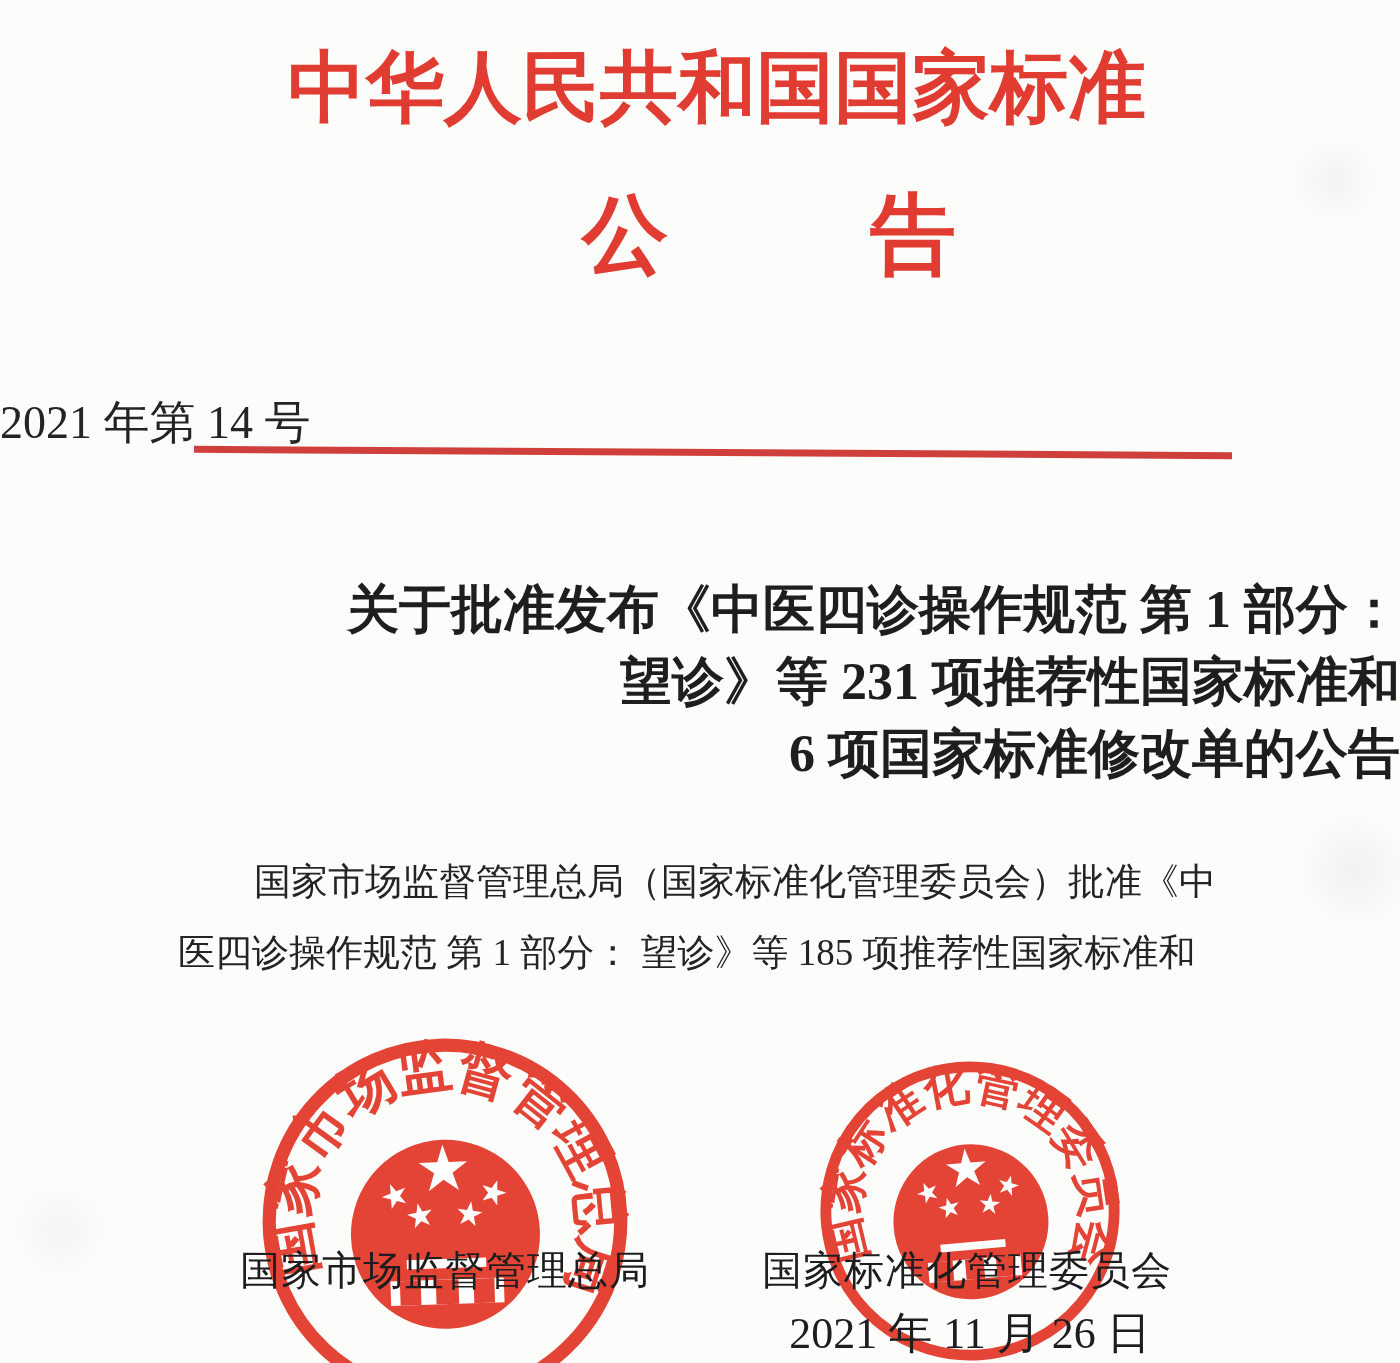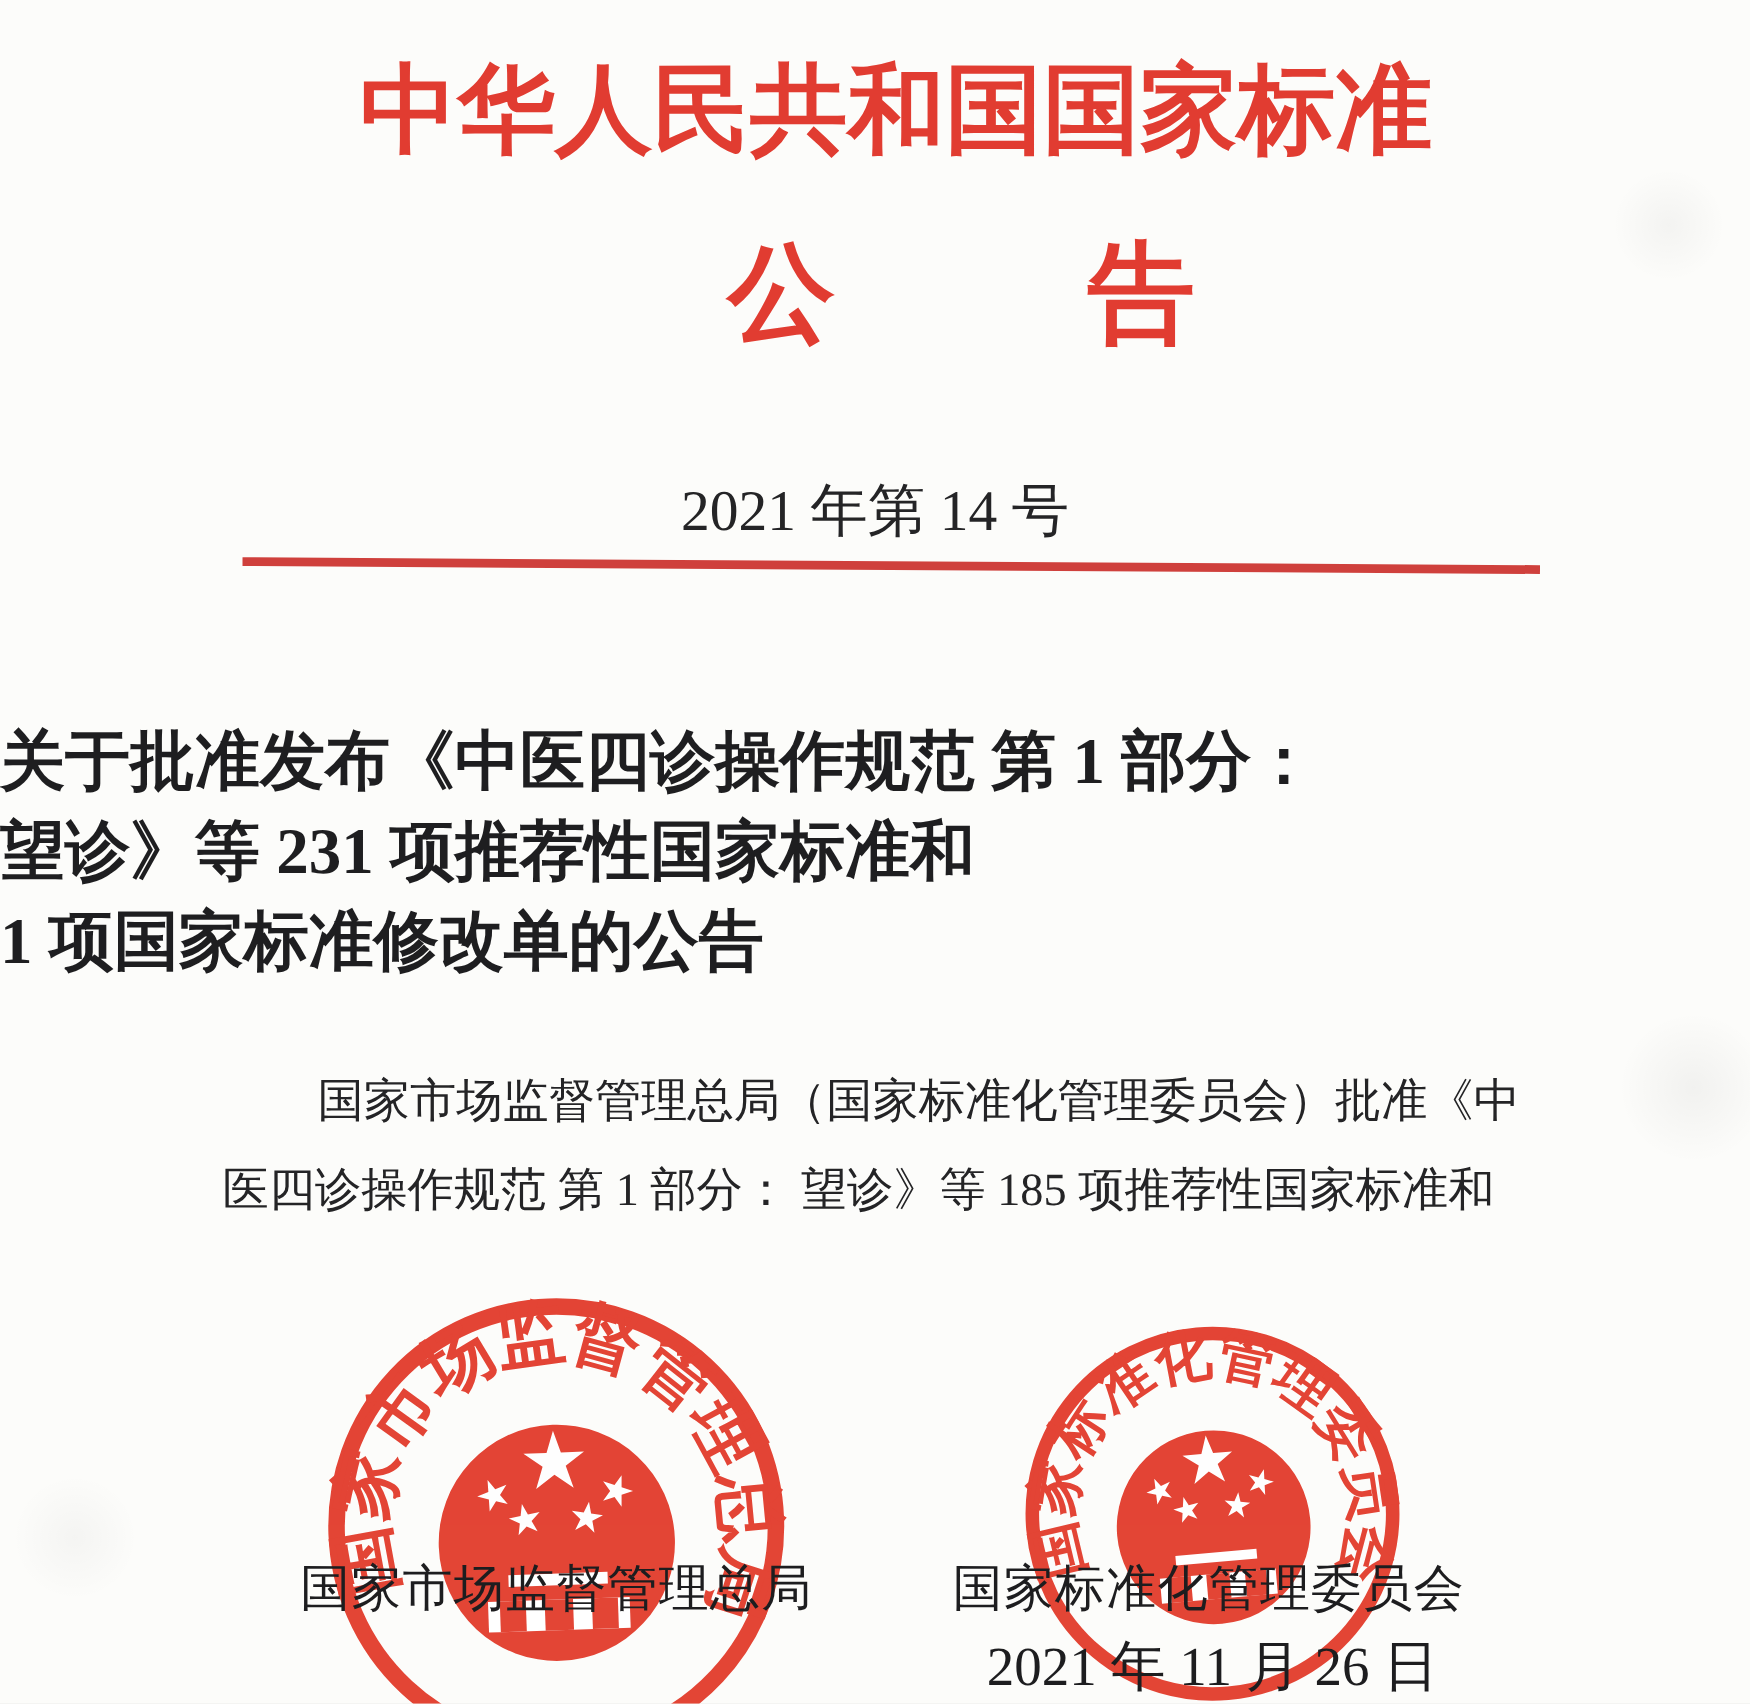--- a/index.html
+++ b/index.html
@@ -21,30 +21,30 @@
     margin:17px;text-align:center;
     font-size:78px;font-weight:bold;color:#e13c31;
     letter-spacing:0px;line-height:1.25;
   }
   .gonggao{
     position:absolute;top:188px;left:582px;
     display:flex;gap:202px;
     font-size:86px;font-weight:bold;color:#e13c31;line-height:1.1;
   }
   .issue{
-    position:absolute;top:378px;left:0;width:100%;
-    text-align:center;font-size:46px;color:#242426;
+    position:absolute;top:392px;left:0;width:100%;
+    font-size:46px;color:#242426;
   }
   .divider{
     position:absolute;top:449px;left:194px;width:1038px;height:7px;
     background:#cf403c;transform:rotate(0.35deg);
   }
   .heading{
     position:absolute;top:574px;left:0;width:100%;
-    text-align:left;font-size:52px;font-weight:bold;
+    text-align:right;font-size:52px;font-weight:bold;
     line-height:72px;color:#1e1e20;
   }
   .bodytext{
     position:absolute;top:846px;left:178px;width:1070px;
     font-size:37px;line-height:71px;color:#242426;
   }
   .body-line{white-space:nowrap;}
   .body-line.indent{text-indent:76px;}
   .seal{position:absolute;z-index:1;opacity:0.95;}
   .seal svg{display:block;}
@@ -74,21 +74,21 @@
     <span>告</span>
   </div>
 
   <div class="issue">2021 年第 14 号</div>
 
   <div class="divider"></div>
 
   <div class="heading">
     <div class="heading-line">关于批准发布《中医四诊操作规范 第 1 部分：</div>
     <div class="heading-line">望诊》等 231 项推荐性国家标准和</div>
-    <div class="heading-line">1 项国家标准修改单的公告</div>
+    <div class="heading-line">6 项国家标准修改单的公告</div>
   </div>
 
   <div class="bodytext">
     <div class="body-line indent">国家市场监督管理总局（国家标准化管理委员会）批准《中</div>
     <div class="body-line">医四诊操作规范 第 1 部分： 望诊》等 185 项推荐性国家标准和</div>
   </div>
 
   <div class="seal seal-left">
     <svg viewBox="0 0 200 200" width="378" height="378">
       <defs>

